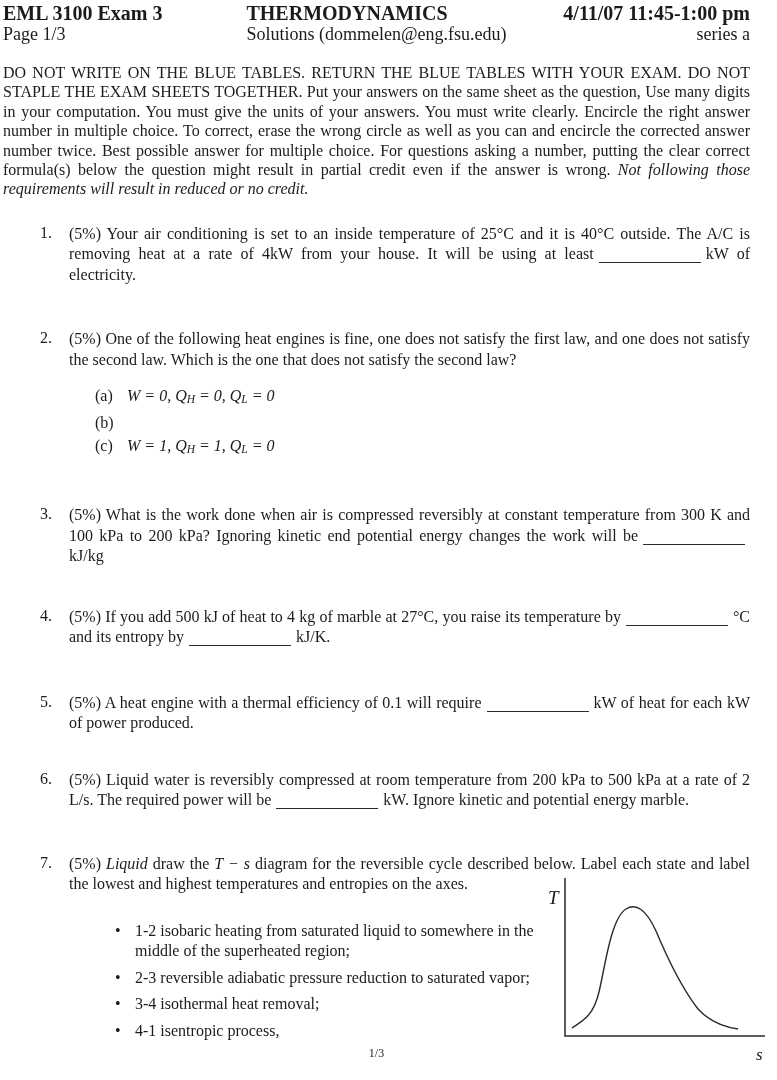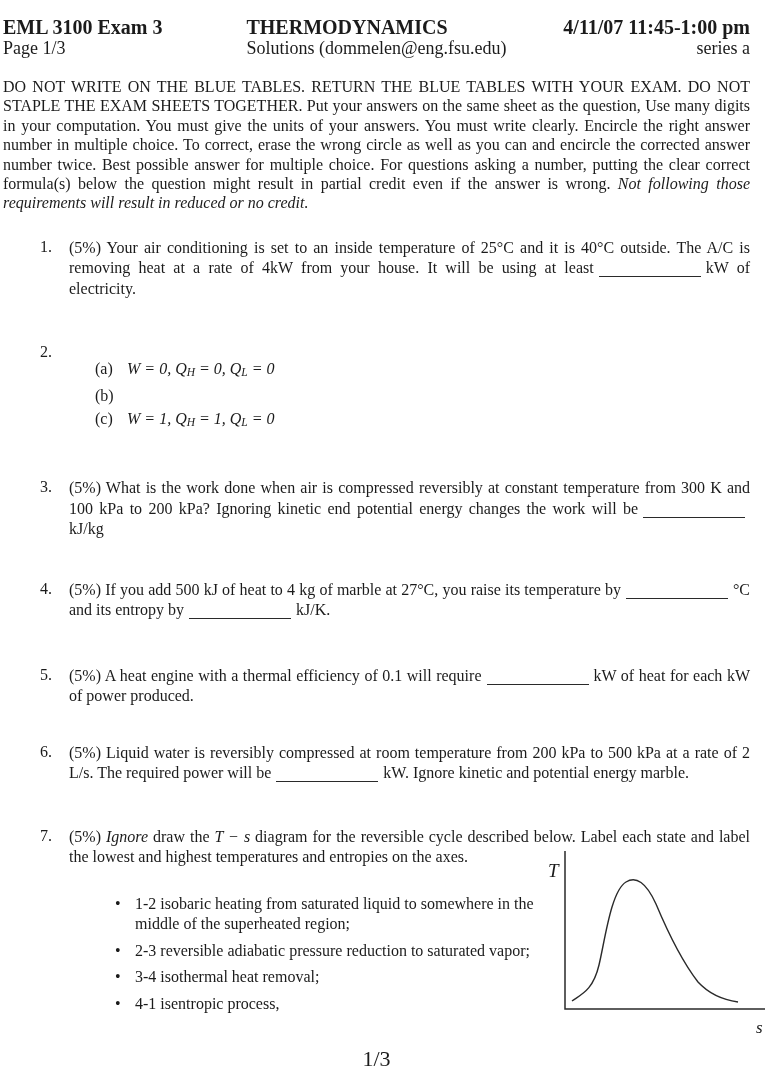--- a/index.html
+++ b/index.html
@@ -7,21 +7,21 @@
   .page {
     position: relative;
     width: 777px;
     height: 1080px;
     background: #ffffff;
     color: #1b1b1b;
     font-family: "Liberation Serif", "DejaVu Serif", serif;
     font-size: 16px;
     overflow: hidden;
   }
-  .content { padding: 16px 27px 0 3px; }
+  .content { padding: 2px 27px 0 3px; }
 
   
   .hdr { display: grid; grid-template-columns: 1fr auto 1fr; align-items: start; }
   .hdr .l1 { font-weight: bold; font-size: 20px; line-height: 22px; white-space: nowrap; }
   .hdr .l2 { font-size: 18px; line-height: 20px; white-space: nowrap; }
   .h-center { text-align: left; }
   .h-right { text-align: right; }
 
   
   .instructions { margin-top: 19px; text-align: justify; line-height: 19.4px; }
@@ -62,21 +62,21 @@
   .bullet-marker { flex: 0 0 14px; margin-right: 6px; }
   .ts-svg { position: absolute; top: 16px; right: -17px; }
 
   
   .footer {
     position: absolute;
     top: 1046px;
     left: 3px;
     width: 747px;
     text-align: center;
-    font-size: 22px;
+    font-size: 12px;
   }
 </style>
 </head>
 <body>
 
 <div class="page">
   <div class="content">
 
     <div class="hdr">
       <div class="h-left">
@@ -98,20 +98,21 @@
     <div class="questions">
 
       <div class="question mq1">
         <span class="qnum">1.</span>
         <div class="qbody"><span>(5%) Your air conditioning is set to an inside temperature of 25°C and it is 40°C outside. The A/C is removing heat at a rate of 4kW from your house. It will be using at least</span><span class="blank"></span><span>kW of electricity.</span></div>
       </div>
 
       <div class="question mq2">
         <span class="qnum">2.</span>
         <div class="qbody">
+          <span>(5%) One of the following heat engines is fine, one does not satisfy the first law, and one does not satisfy the second law. Which is the one that does not satisfy the second law?</span>
           <div class="options">
             <div class="option">
               <span class="opt-label">(a)</span>
               <span><span class="mi">W = 0, Q</span><sub class="msub">H</sub><span class="mi"> = 0, Q</span><sub class="msub">L</sub><span class="mi"> = 0</span></span>
             </div>
             <div class="option">
               <span class="opt-label">(b)</span>
             </div>
             <div class="option">
               <span class="opt-label">(c)</span>
@@ -137,21 +138,21 @@
       </div>
 
       <div class="question mq6">
         <span class="qnum">6.</span>
         <div class="qbody"><span>(5%) Liquid water is reversibly compressed at room temperature from 200 kPa to 500 kPa at a rate of 2 L/s. The required power will be</span><span class="blank"></span><span>kW. Ignore kinetic and potential energy marble.</span></div>
       </div>
 
       <div class="question q7-wrap">
         <span class="qnum">7.</span>
         <div class="qbody">
-          <span>(5%) </span><span class="i">Ignore</span><span> draw the </span><span class="mi">T − s</span><span> diagram for the reversible cycle described below. Label each state and label the lowest and highest temperatures and entropies on the axes.</span>
+          <span>(5%) </span><span class="i">Liquid</span><span> draw the </span><span class="mi">T − s</span><span> diagram for the reversible cycle described below. Label each state and label the lowest and highest temperatures and entropies on the axes.</span>
           <div class="bullets">
             <div class="bullet">
               <span class="bullet-marker">•</span>
               <span>1-2 isobaric heating from saturated liquid to somewhere in the middle of the superheated region;</span>
             </div>
             <div class="bullet">
               <span class="bullet-marker">•</span>
               <span>2-3 reversible adiabatic pressure reduction to saturated vapor;</span>
             </div>
             <div class="bullet">

